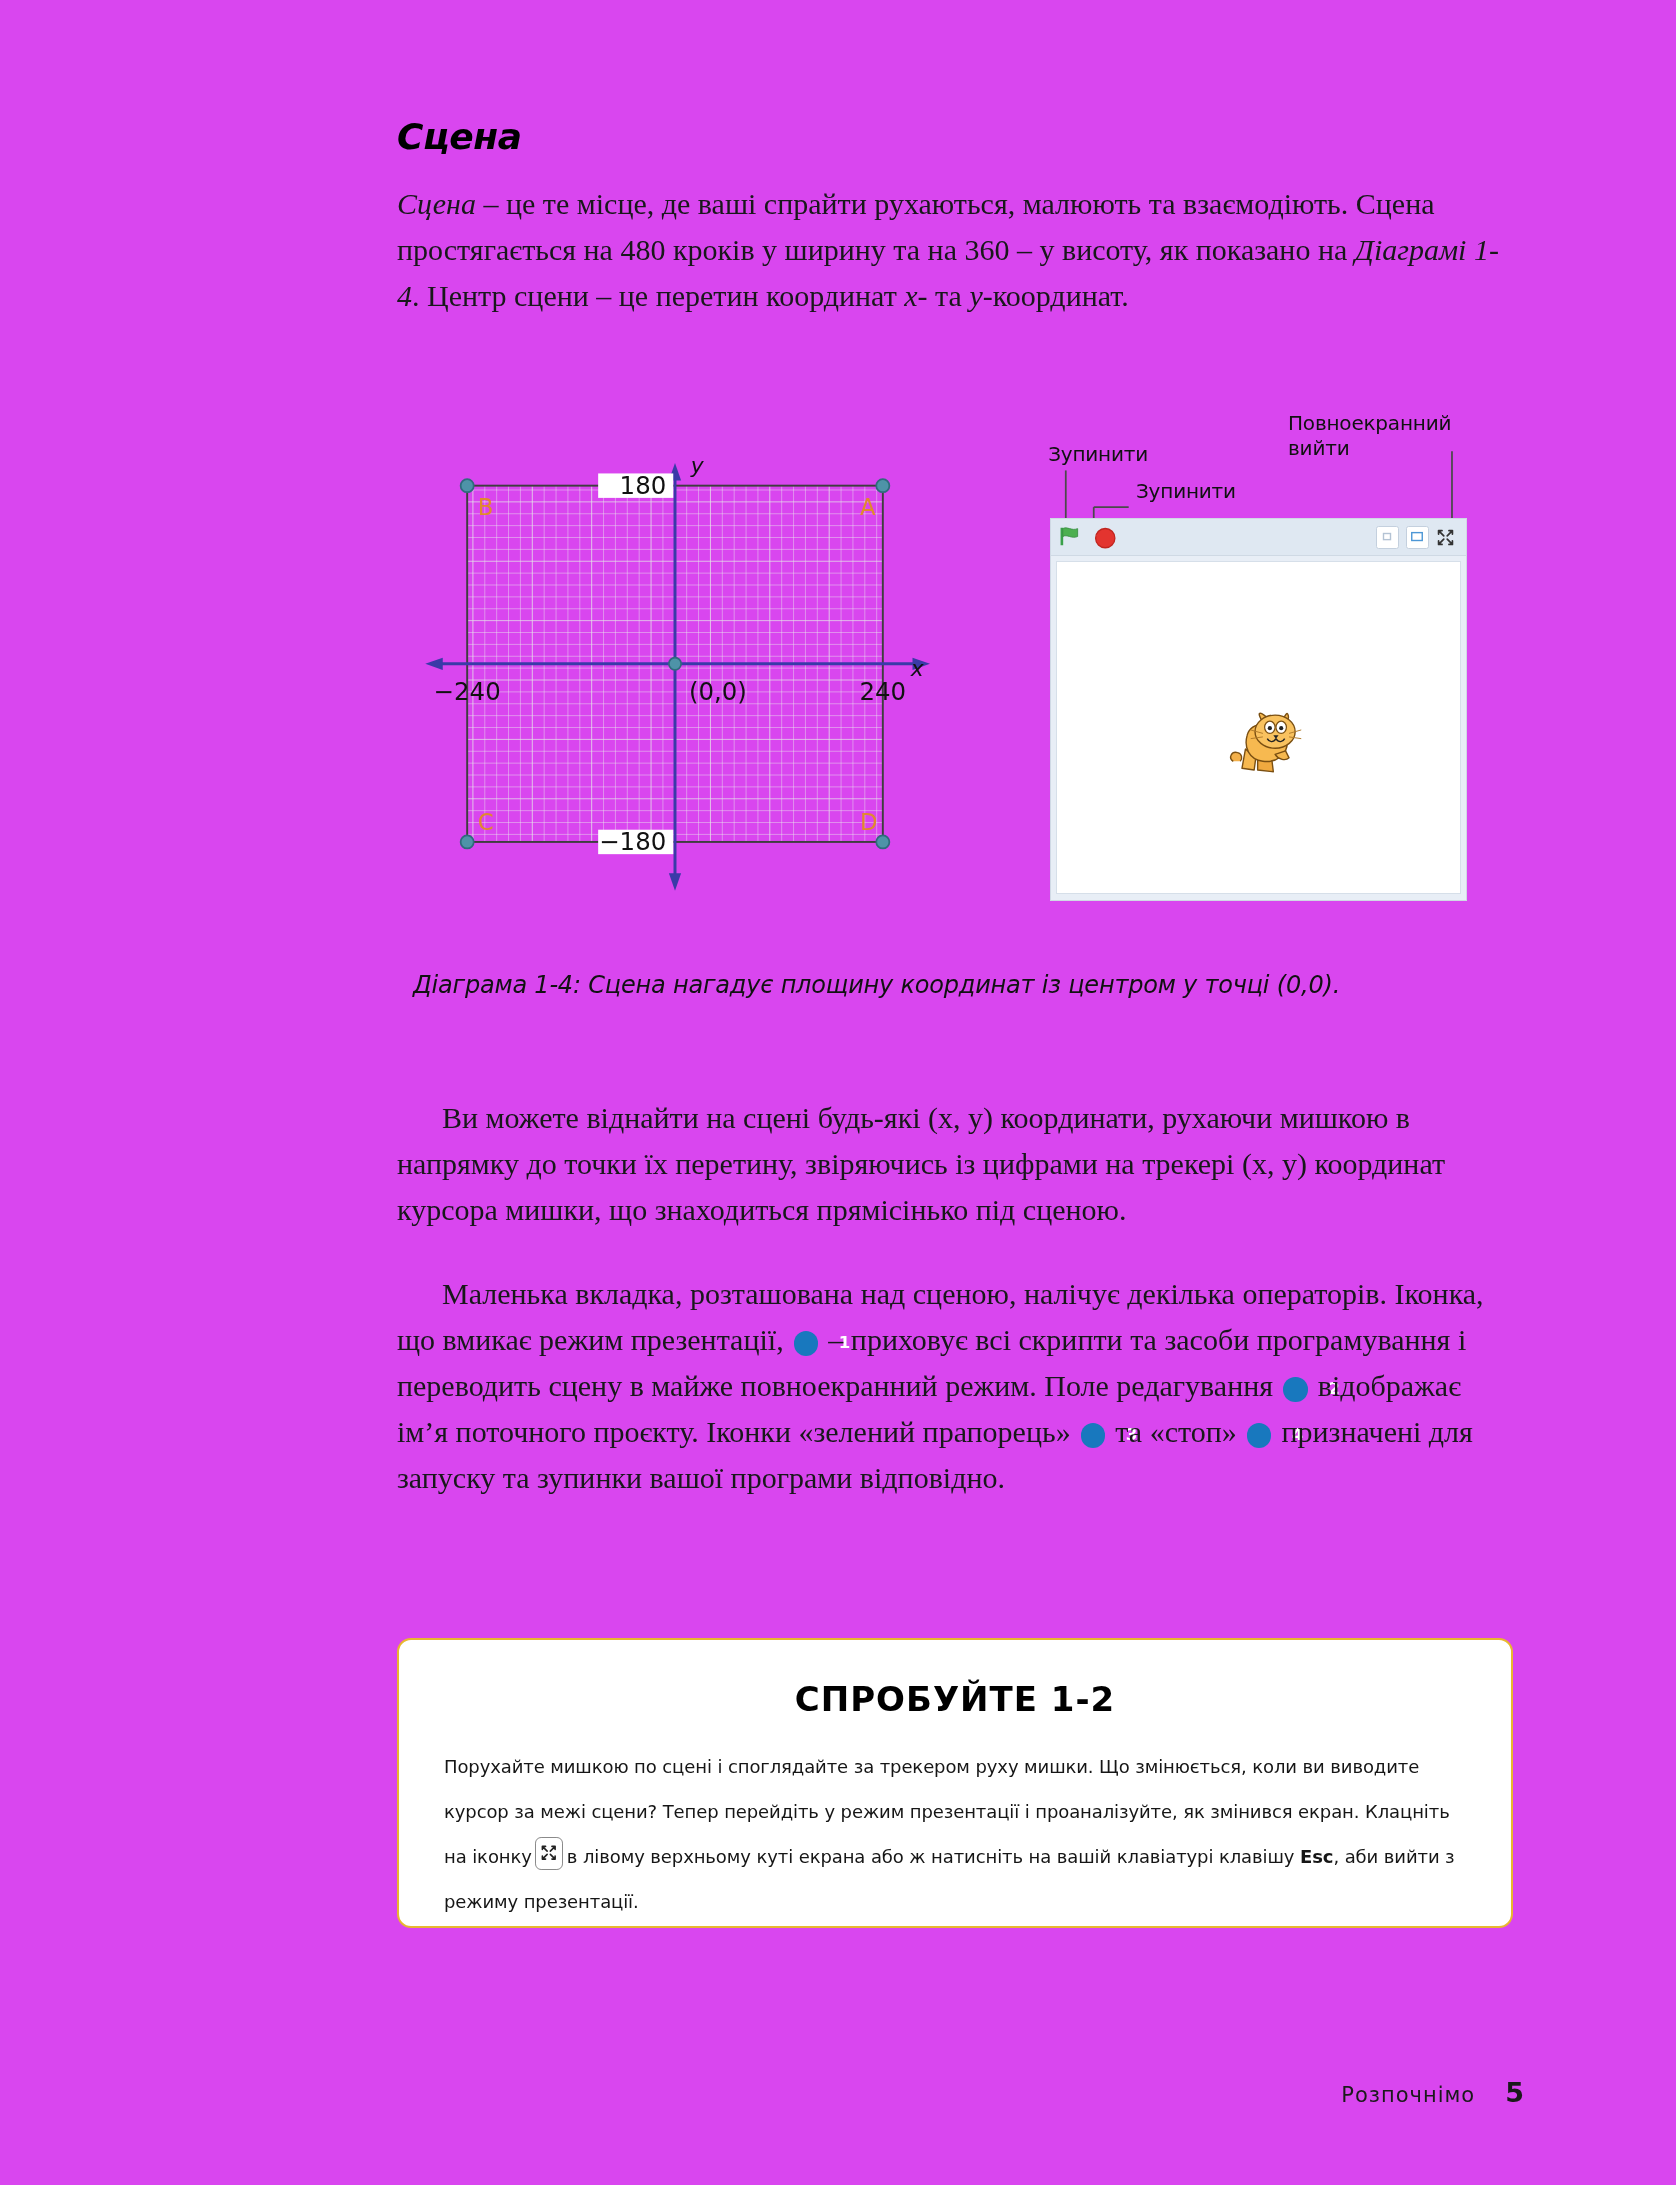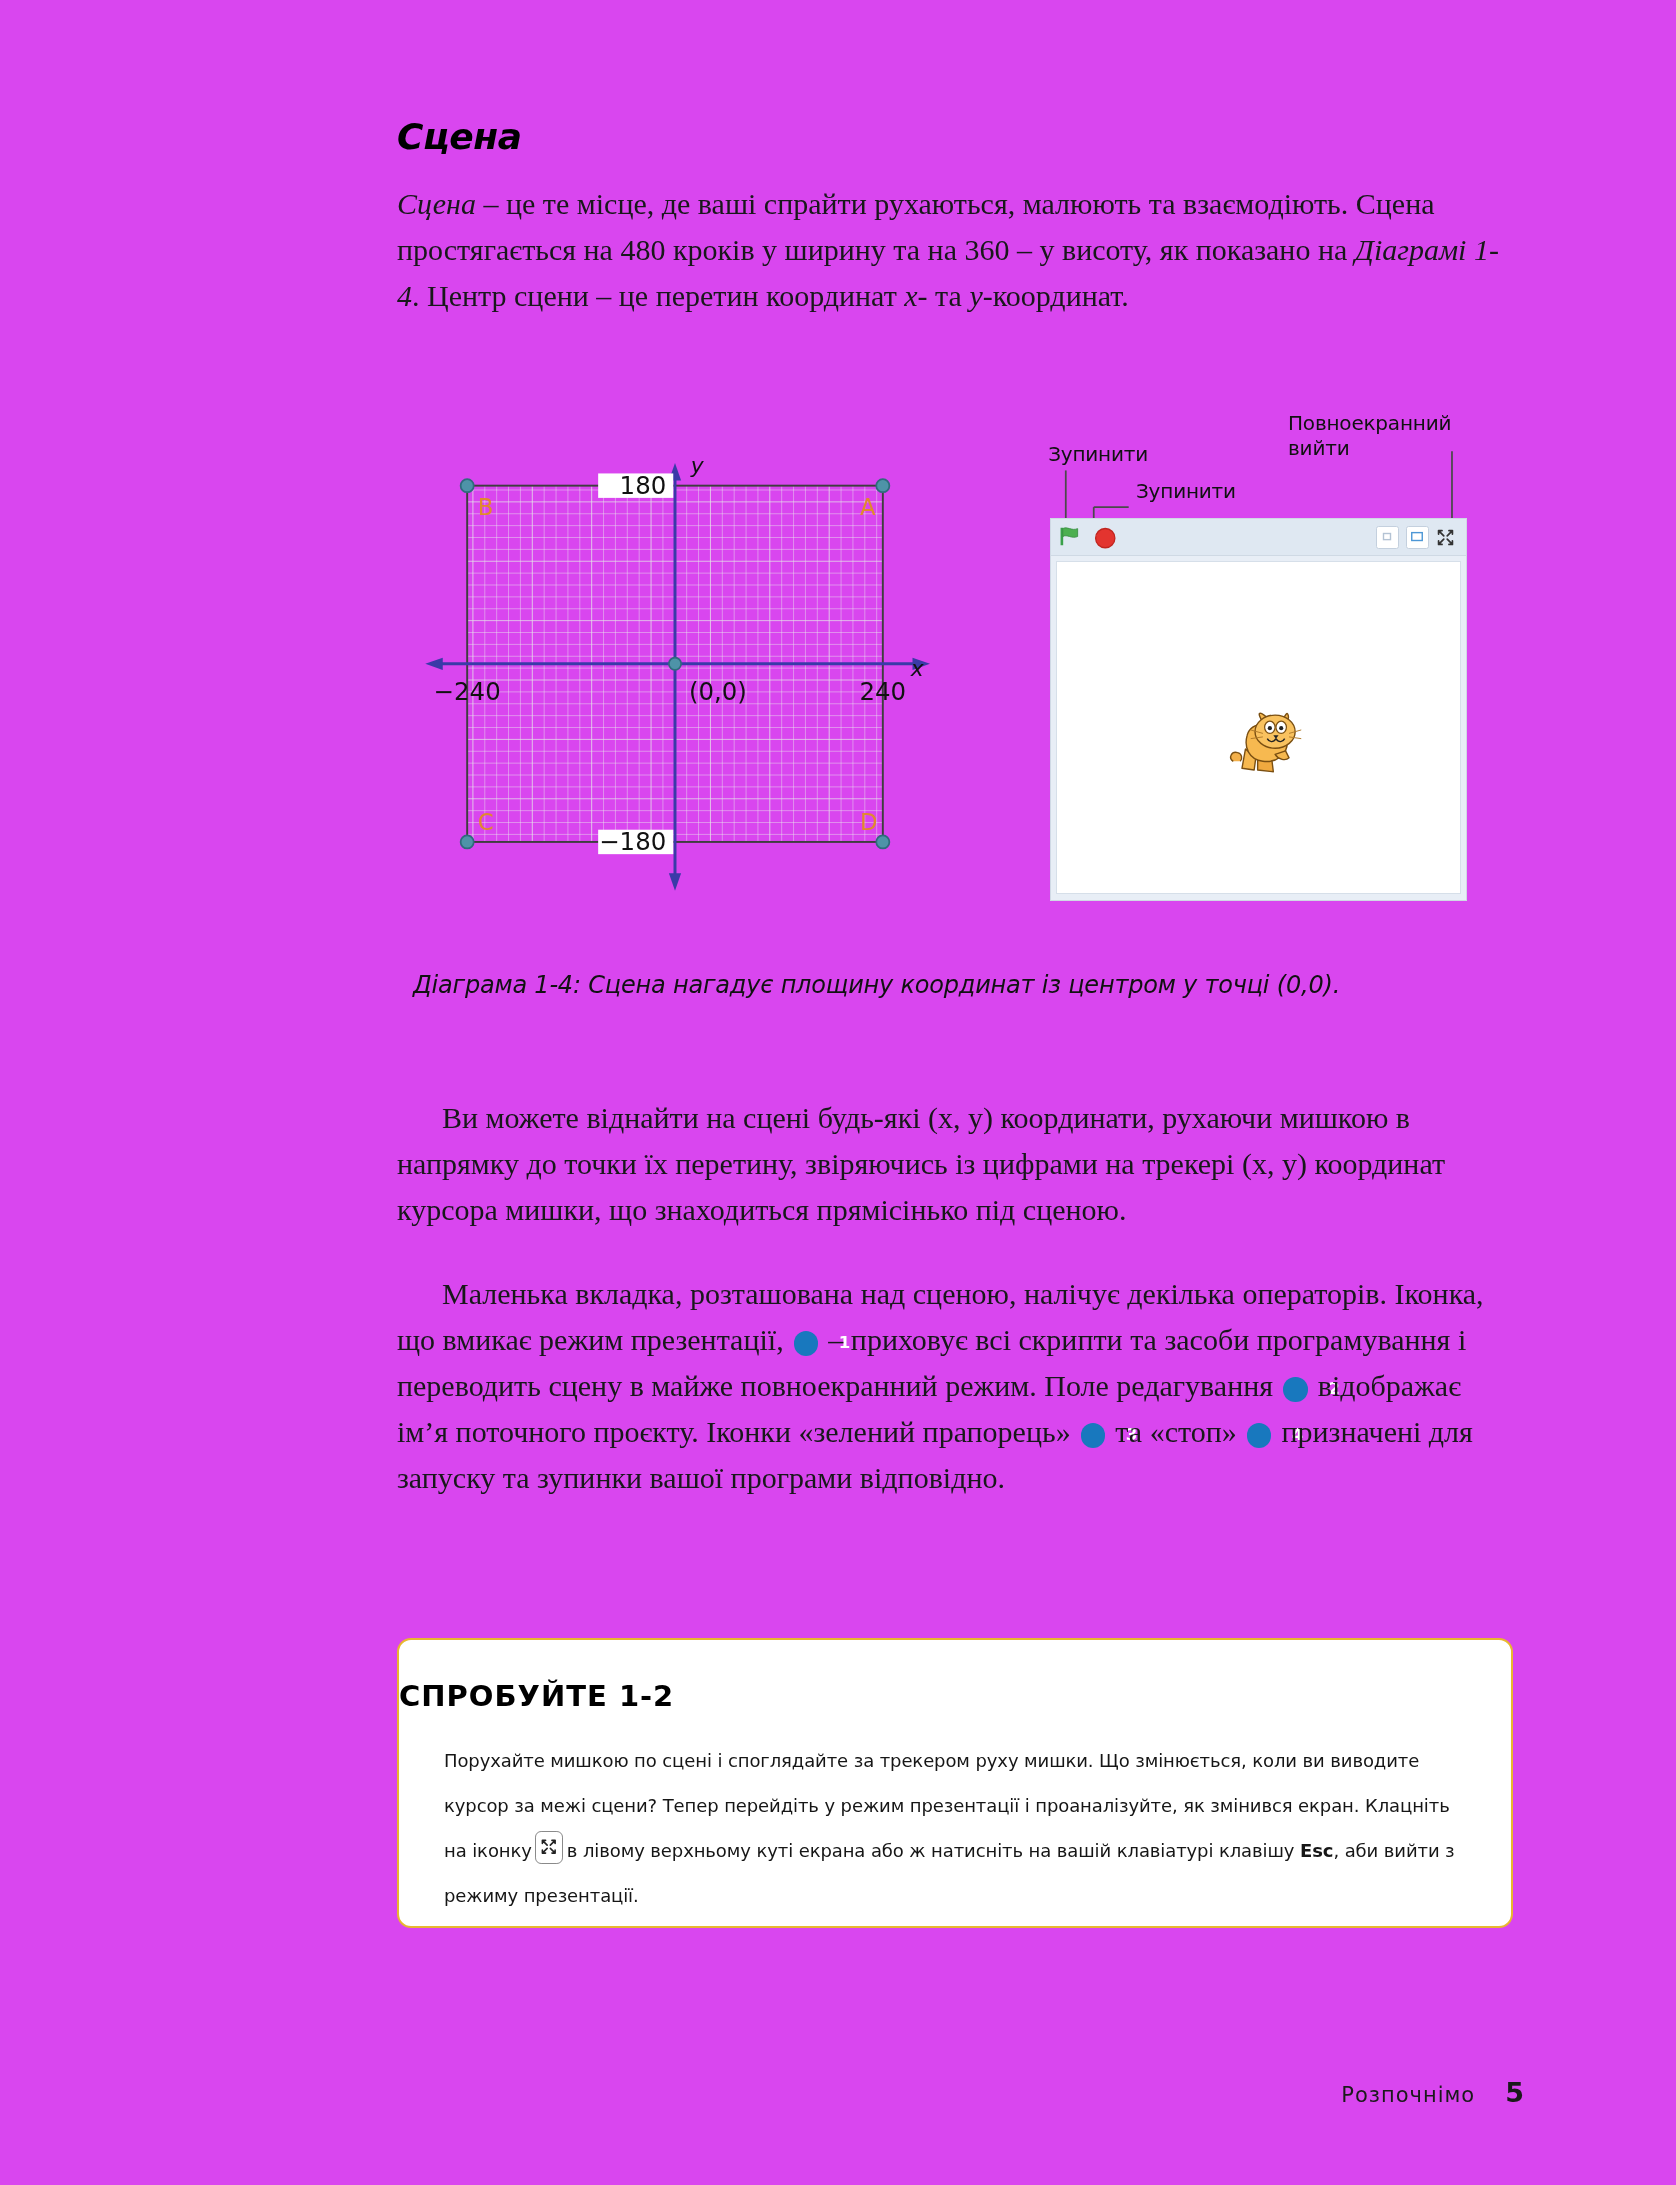--- a/index.html
+++ b/index.html
@@ -136,23 +136,23 @@
     width: 1116px;
     height: 290px;
     border: 2.6px solid #e8b730;
     border-radius: 14px;
     box-sizing: border-box;
     background: #fff;
   }
   .tryit-title {
     font-family: "DejaVu Sans", "Liberation Sans", sans-serif;
     font-weight: bold;
-    font-size: 29px;
+    font-size: 34px;
     letter-spacing: 1px;
-    text-align: left;
+    text-align: center;
     margin: 39px 0 0 0;
     color: #000;
   }
   .tryit-body {
     font-family: "DejaVu Sans", "Liberation Sans", sans-serif;
     font-size: 18px;
     line-height: 45px;
     color: #161616;
     margin: 24.5px 45px 0 45px;
     letter-spacing: -0.1px;

